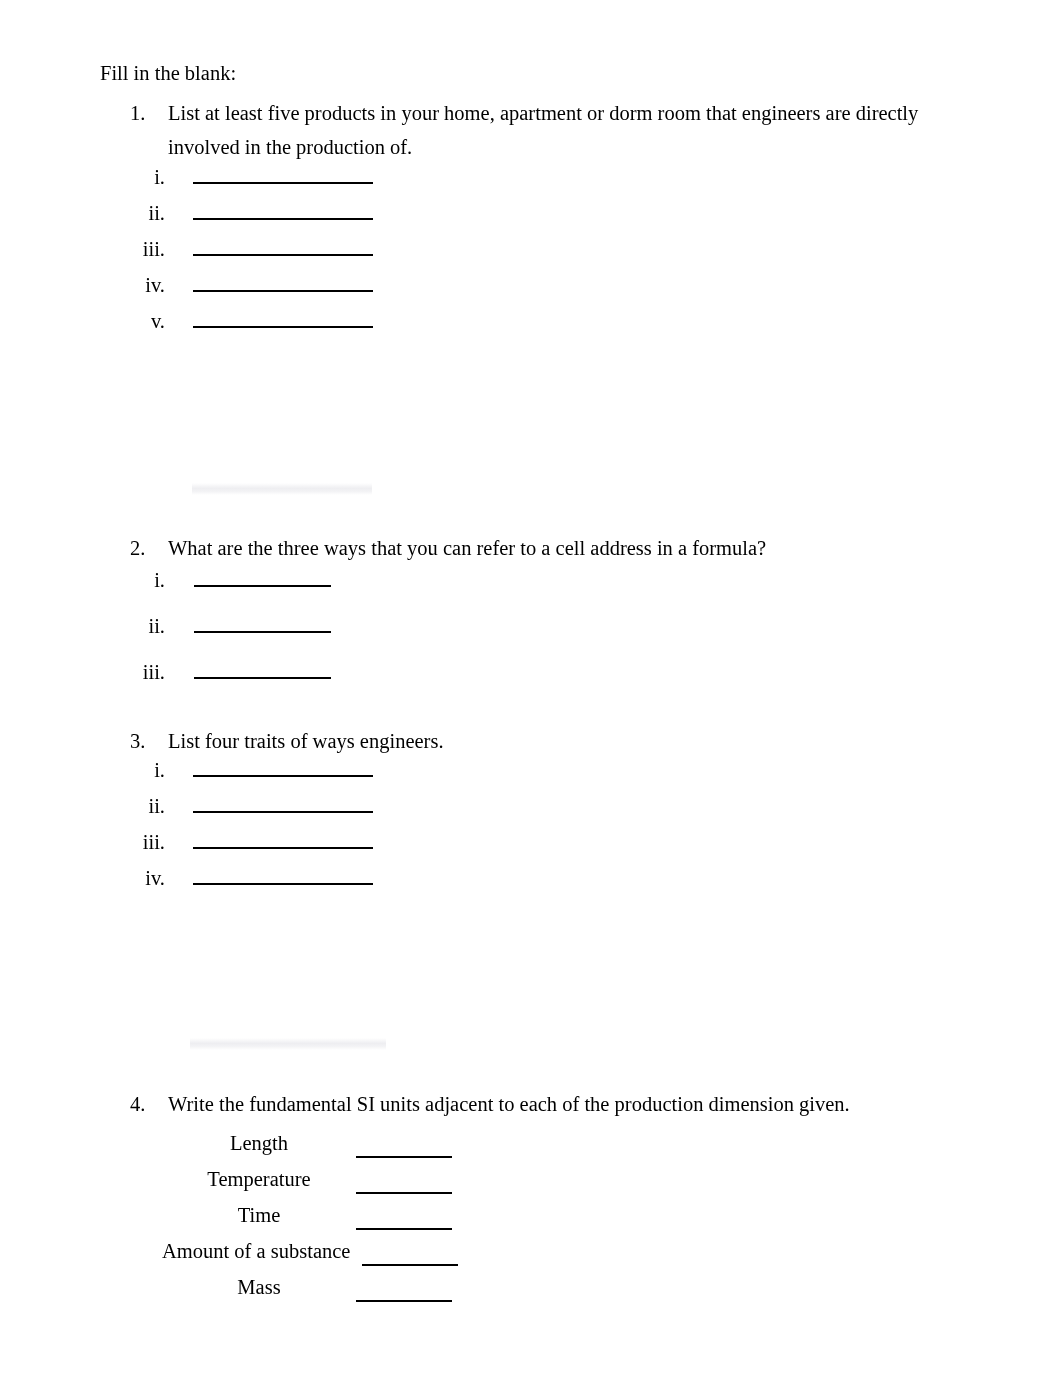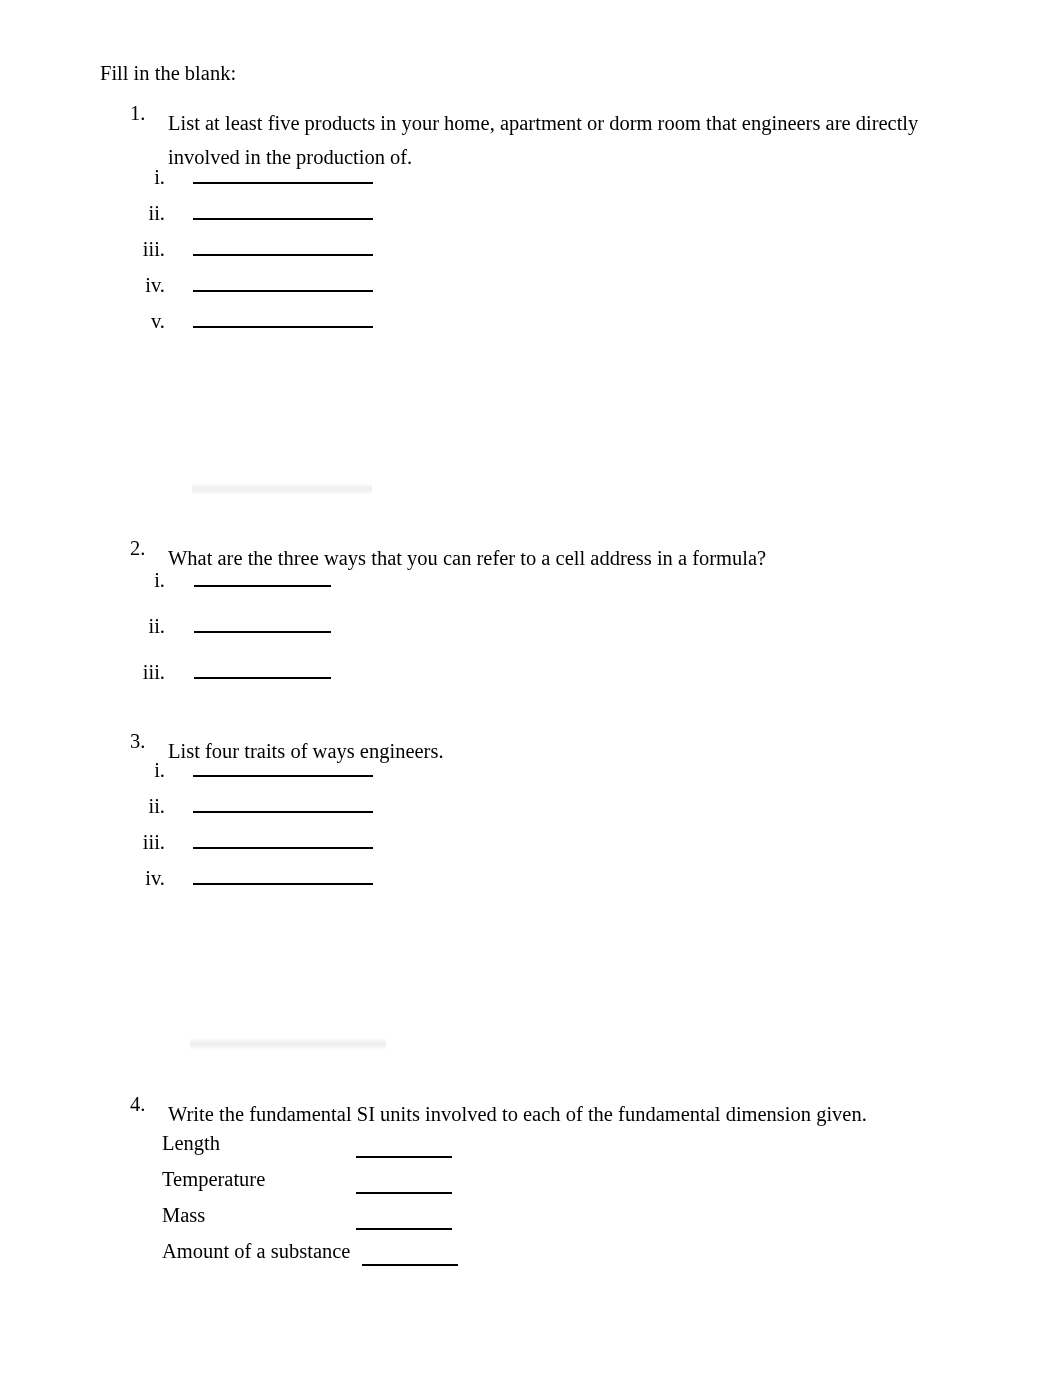--- a/index.html
+++ b/index.html
@@ -38,21 +38,20 @@
     line-height: 34px;
   }
   .qnum {
     width: 38px;
     flex: 0 0 38px;
     text-align: left;
   }
   .qtext {
     flex: 1 1 auto;
     max-width: 780px;
-    margin-top: 10px;
   }
 
   
   .roman-list {
     position: absolute;
     left: 0;
     top: 0;
   }
   .roman-row {
     display: flex;
@@ -93,21 +92,21 @@
   }
   .si-row {
     display: flex;
     align-items: flex-end;
     height: 36px;
   }
   .si-label {
     flex: 0 0 auto;
     line-height: 30px;
   }
-  .si-label.fixed { width: 194px; }
+  .si-label.fixed { width: 194px; text-align: center; }
   .si-label.wide  { width: auto; padding-right: 12px; }
   .si-blank {
     display: inline-block;
     border-bottom: 2px solid #000000;
     width: 96px;
     height: 13px;
   }
 
   
   .ghost {
@@ -222,35 +221,39 @@
       <span class="blank-cell">
         <span class="blank"></span>
       </span>
     </div>
   </div>
 
   <div class="ghost" style="left:190px; top:1038px; width:196px; height:12px;"></div>
 
   <div class="qnum-row" style="left:130px; top:1087px; width:830px;">
     <span class="qnum">4.</span>
-    <span class="qtext">Write the fundamental SI units involved to each of the fundamental dimension given.</span>
+    <span class="qtext">Write the fundamental SI units adjacent to each of the production dimension given.</span>
   </div>
 
   <div class="si-table">
     <div class="si-row">
       <span class="si-label fixed">Length</span>
       <span class="si-blank"></span>
     </div>
     <div class="si-row">
       <span class="si-label fixed">Temperature</span>
       <span class="si-blank"></span>
     </div>
     <div class="si-row">
+      <span class="si-label fixed">Time</span>
+      <span class="si-blank"></span>
+    </div>
+    <div class="si-row">
+      <span class="si-label wide">Amount of a substance</span>
+      <span class="si-blank"></span>
+    </div>
+    <div class="si-row">
       <span class="si-label fixed">Mass</span>
       <span class="si-blank"></span>
     </div>
-    <div class="si-row">
-      <span class="si-label wide">Amount of a substance</span>
-      <span class="si-blank"></span>
-    </div>
   </div>
 
 </div>
 
 </body></html>

